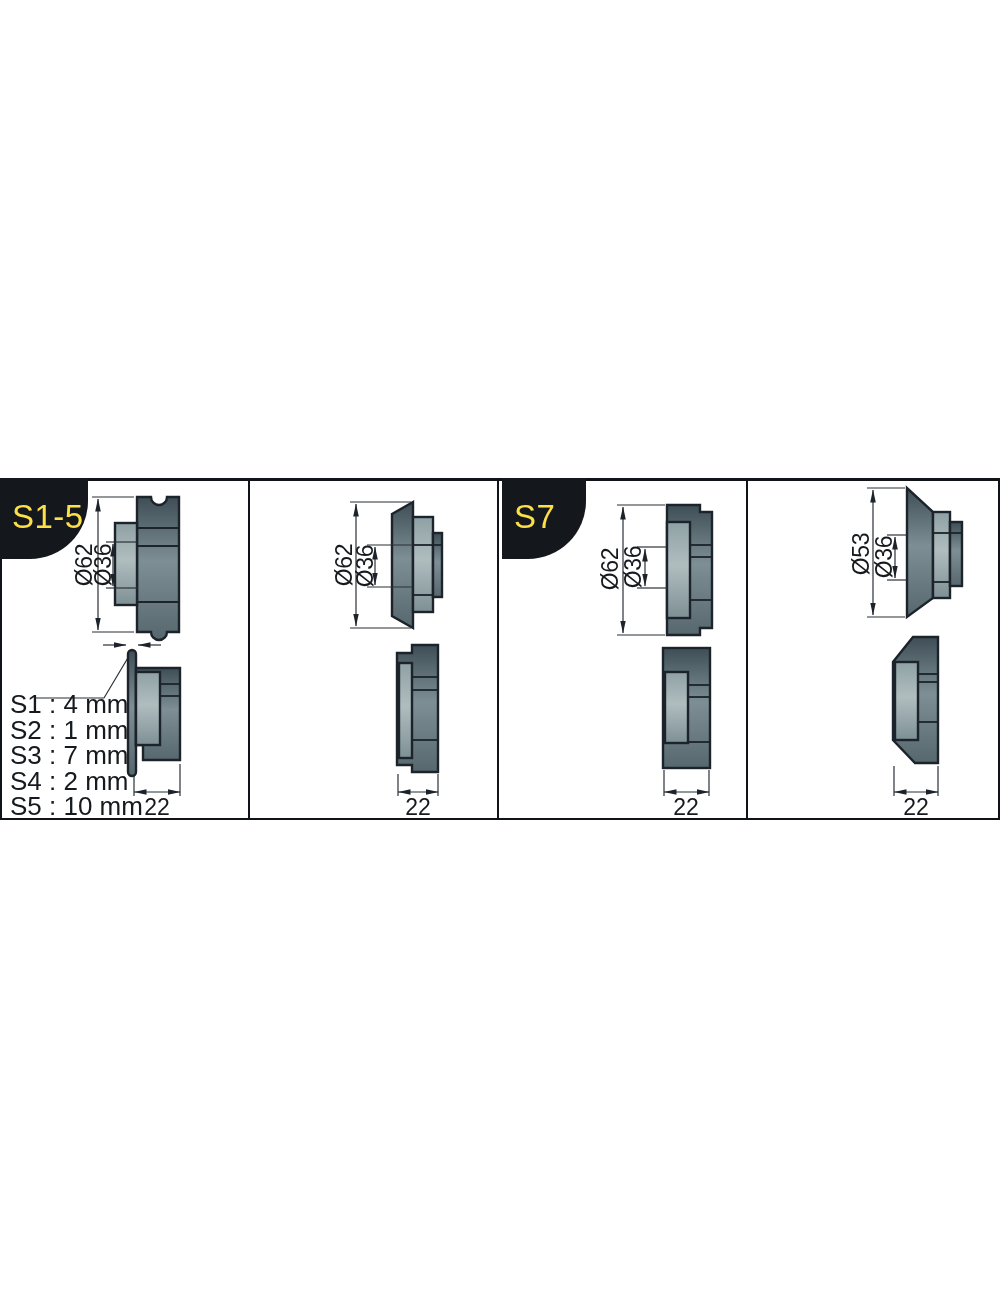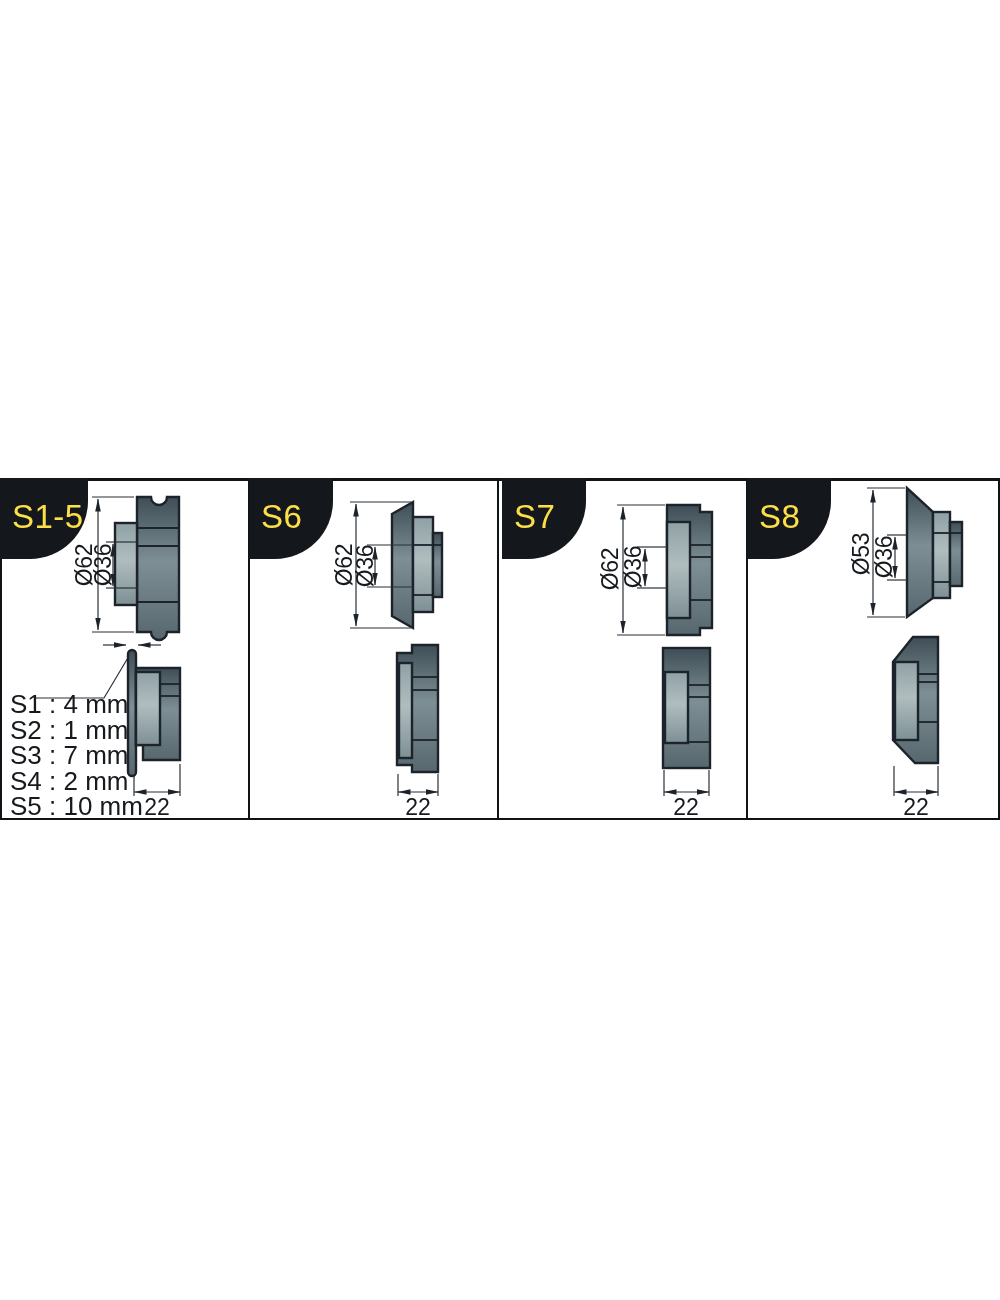--- a/index.html
+++ b/index.html
@@ -126,23 +126,20 @@
       <line class="iline" x1="163" y1="212" x2="189" y2="212"></line>
       <line class="iline" x1="163" y1="262" x2="189" y2="262"></line>
 
       <line class="thin" x1="149" y1="296" x2="149" y2="318"></line>
       <line class="thin" x1="189" y1="296" x2="189" y2="318"></line>
       <line class="thin" x1="149" y1="314" x2="189" y2="314" marker-start="url(#dimarr)" marker-end="url(#dimarr)"></line>
     </svg>
     <span class="dim-label" style="left:95px;top:87px;">Ø62</span>
     <span class="dim-label" style="left:116px;top:88px;">Ø36</span>
     <span class="width-label" style="left:169px;top:316px;">22</span>
-    <div class="tab" style="left:0;width:84px;">
-      <span class="tab-label">S6</span>
-    </div>
   </div>
 
   <div class="panel" style="left:498px;width:249px;">
     <svg width="249" height="342" viewBox="0 0 249 342">
 
       <path class="outline" d="M169,27 H202 V34 H214 V150 H202 V157 H169 Z" fill="url(#gBody)"></path>
       <rect x="169" y="44" width="23" height="96" fill="url(#gHub)" class="outline"></rect>
       <line class="iline" x1="192" y1="67" x2="214" y2="67"></line>
       <line class="iline" x1="192" y1="79" x2="214" y2="79"></line>
       <line class="iline" x1="192" y1="122" x2="214" y2="122"></line>
@@ -196,23 +193,20 @@
       <line class="iline" x1="171" y1="204" x2="191" y2="204"></line>
       <line class="iline" x1="171" y1="244" x2="191" y2="244"></line>
 
       <line class="thin" x1="147" y1="288" x2="147" y2="318"></line>
       <line class="thin" x1="191" y1="288" x2="191" y2="318"></line>
       <line class="thin" x1="147" y1="314" x2="191" y2="314" marker-start="url(#dimarr)" marker-end="url(#dimarr)"></line>
     </svg>
     <span class="dim-label" style="left:114px;top:76px;">Ø53</span>
     <span class="dim-label" style="left:137px;top:79px;">Ø36</span>
     <span class="width-label" style="left:169px;top:316px;">22</span>
-    <div class="tab" style="left:0;width:84px;">
-      <span class="tab-label">S8</span>
-    </div>
   </div>
 
   <div class="frame-line" style="left:0;top:0;width:1000px;height:2.5px;z-index:2;"></div>
   <div class="frame-line" style="left:0;top:339.5px;width:1000px;height:2.5px;z-index:2;"></div>
   <div class="frame-line" style="left:0;top:0;width:2px;height:342px;z-index:2;"></div>
   <div class="frame-line" style="left:997.5px;top:0;width:2.5px;height:342px;z-index:2;"></div>
   <div class="frame-line" style="left:247.5px;top:0;width:2.5px;height:342px;z-index:2;"></div>
   <div class="frame-line" style="left:496.5px;top:0;width:2.5px;height:342px;z-index:2;"></div>
   <div class="frame-line" style="left:745.5px;top:0;width:2.5px;height:342px;z-index:2;"></div>
 </div>

